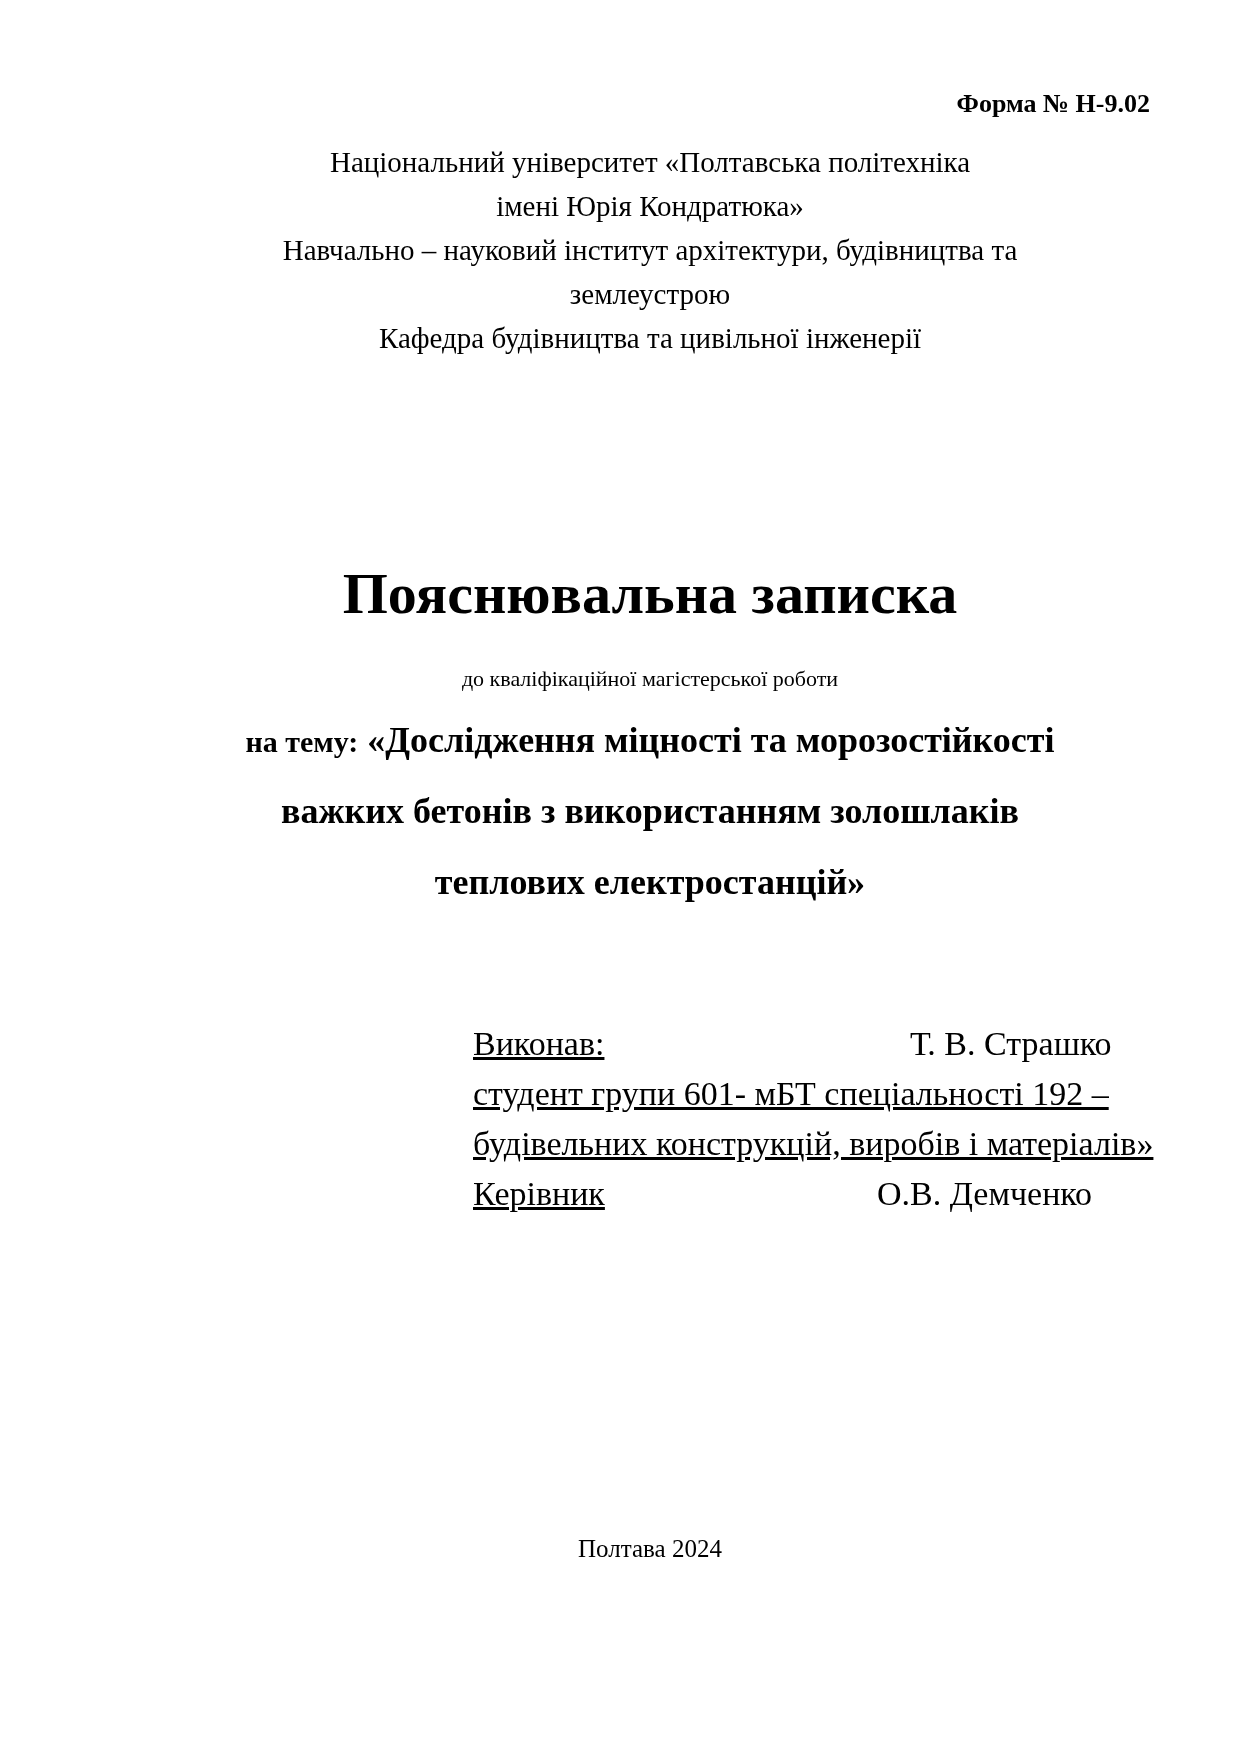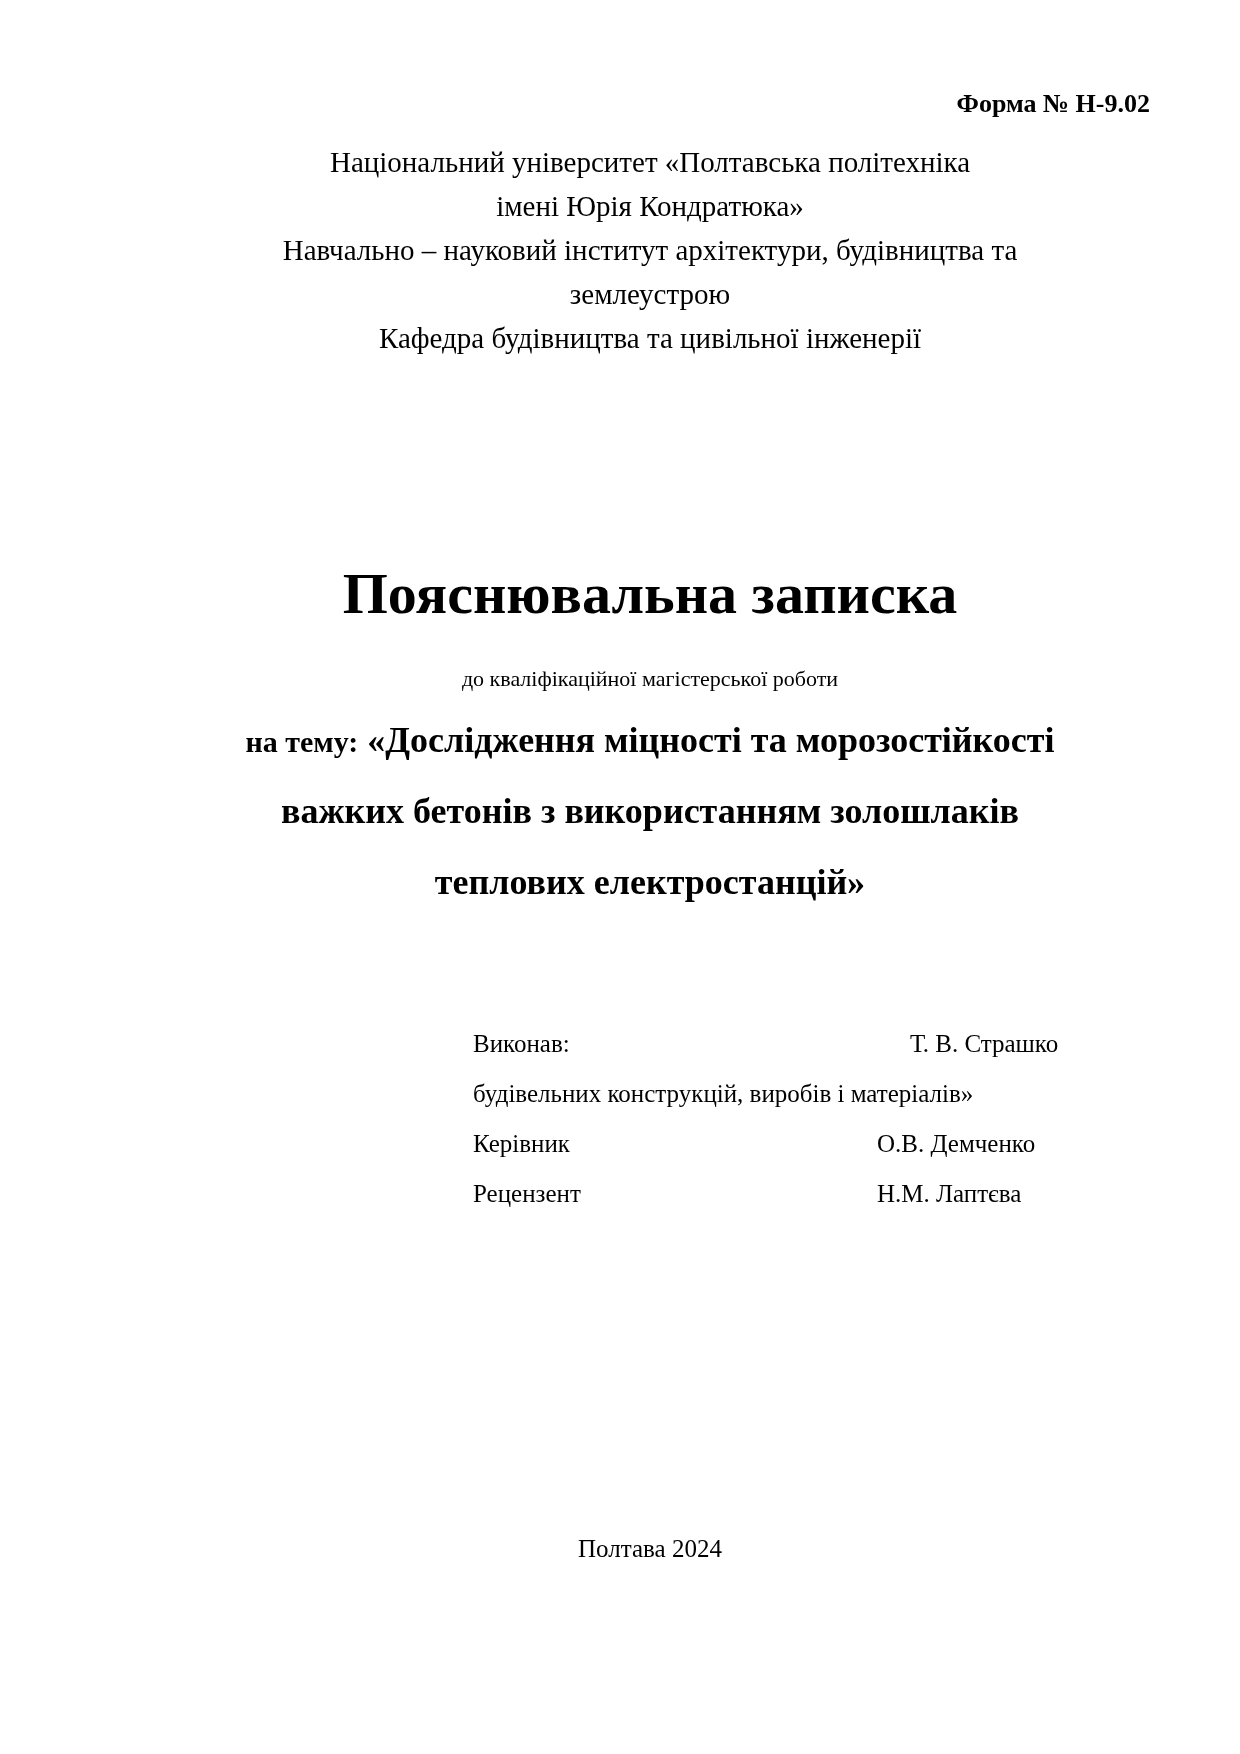--- a/index.html
+++ b/index.html
@@ -10,21 +10,21 @@
     .abs { position: absolute; white-space: nowrap; }
     .form-no { right: 90px; top: 89px; font-size: 26px; font-weight: bold; line-height: 30px; }
     .inst-block { position: absolute; left: 0; top: 140px; width: 1300px; }
     .inst-line { text-align: center; font-size: 29px; height: 44px; line-height: 44px; white-space: nowrap; }
     .title { left: 0; width: 1300px; text-align: center; top: 562px; font-size: 58px; font-weight: bold; line-height: 64px; letter-spacing: 0px; }
     .subtitle { left: 0; width: 1300px; text-align: center; top: 665px; font-size: 22px; line-height: 28px; }
     .theme-block { position: absolute; left: 0; top: 715px; width: 1300px; }
     .theme-line { text-align: center; height: 71px; line-height: 50px; white-space: nowrap; font-size: 36px; font-weight: bold; }
     .theme-prefix { font-size: 30px; font-weight: bold; }
     .sig-block { position: absolute; left: 473px; top: 1027px; width: 700px; }
-    .sig-line { position: relative; height: 50px; line-height: 34px; font-size: 25px; white-space: nowrap; }
+    .sig-line { position: relative; height: 50px; line-height: 34px; font-size: 34px; white-space: nowrap; text-decoration: underline; }
     .sig-val { position: absolute; top: 0; }
     .city { left: 0; width: 1300px; text-align: center; top: 1533px; font-size: 25px; line-height: 32px; }
   </style>
 </head>
 <body>
 
 <div class="abs form-no">Форма № Н-9.02</div>
 
 <div class="inst-block">
   <div class="inst-line">Національний університет «Полтавська політехніка</div>
@@ -44,24 +44,21 @@
   </div>
   <div class="theme-line">важких бетонів з використанням золошлаків</div>
   <div class="theme-line">теплових електростанцій»</div>
 </div>
 
 <div class="sig-block">
   <div class="sig-line">
     <span>Виконав:</span>
     <span class="sig-val" style="left: 437px;">Т. В. Страшко</span>
   </div>
+  <div class="sig-line">студент групи 601- мБТ  спеціальності 192 –</div>
   <div class="sig-line">будівельних конструкцій, виробів і матеріалів»</div>
   <div class="sig-line">
     <span>Керівник</span>
     <span class="sig-val" style="left: 404px;">О.В. Демченко</span>
-  </div>
-  <div class="sig-line">
-    <span>Рецензент</span>
-    <span class="sig-val" style="left: 404px;">Н.М. Лаптєва</span>
   </div>
 </div>
 
 <div class="abs city">Полтава 2024</div>
 
 </body></html>

